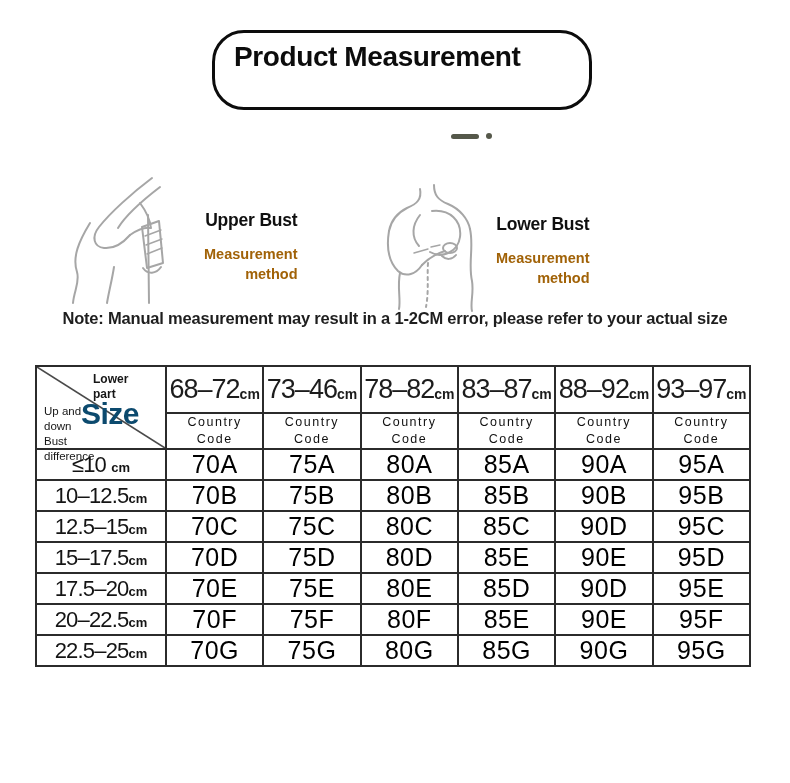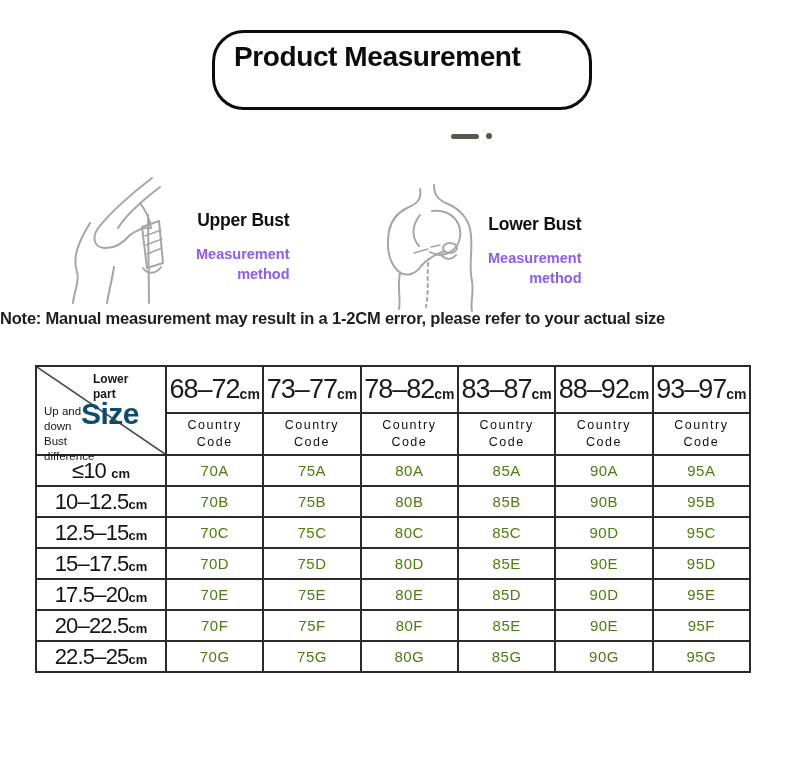--- a/index.html
+++ b/index.html
@@ -25,56 +25,56 @@
   
   .sketch{position:absolute;}
   .sketch path,.sketch line,.sketch ellipse{fill:none;stroke:var(--sketch-line,#a6a6a6);stroke-width:2;stroke-linecap:round;stroke-linejoin:round;}
   .sketch .hatch{stroke-width:1.4;}
   .sketch-upper{left:62px;top:175px;width:142px;height:132px;}
   .sketch-lower{left:384px;top:175px;width:114px;height:140px;}
   .method-text{position:absolute;text-align:right;}
   .text-upper{left:196px;top:210px;}
   .text-lower{left:488px;top:214px;}
   .method-title{font-size:17.5px;font-weight:bold;color:#101010;margin-bottom:13px;letter-spacing:-0.2px;}
-  .method-sub{font-size:14.5px;font-weight:bold;color:#8b5cf6;white-space:pre-line;line-height:1.4;}
+  .method-sub{font-size:14.5px;font-weight:bold;color:#a16207;white-space:pre-line;line-height:1.4;margin-left:8px;}
 
   
   .note{
-    position:absolute;left:0;top:309px;width:100%;text-align:left;
+    position:absolute;left:0;top:309px;width:100%;text-align:center;
     font-size:16.5px;font-weight:bold;color:#1e1e1e;letter-spacing:-0.2px;
   }
 
   
   table.size-table{
     position:absolute;left:35px;top:365px;width:716px;border-collapse:collapse;table-layout:fixed;
     border:1px solid var(--border,#2b2b2b);
   }
   .size-table th,.size-table td{
     border:2px solid var(--border,#2b2b2b);text-align:center;vertical-align:middle;
     padding:0;box-sizing:border-box;background:#fff;font-weight:normal;
   }
   .range-cell{
     background:var(--header-green,#e3e6d0);height:47px;
     font-weight:bold;font-size:27px;letter-spacing:-1px;color:#1c1c1c;
   }
   .range-cell .unit{font-size:14px;font-weight:bold;letter-spacing:0;position:relative;top:1px;}
   .country-cell{
-    height:42px;font-size:12.5px;font-weight:bold;letter-spacing:1.5px;line-height:1.35;color:#111;border-radius:21px;
+    height:36px;font-size:12.5px;font-weight:bold;letter-spacing:1.5px;line-height:1.35;color:#111;border-radius:21px;
   }
   .corner{position:relative;background:#fff;}
   .corner svg{position:absolute;inset:0;width:100%;height:100%;}
   .corner-tr{position:absolute;top:5px;left:56px;font-size:12px;font-weight:bold;line-height:1.25;text-align:left;color:#161616;}
   .corner-size{position:absolute;top:30px;left:44px;font-size:30px;font-weight:bold;letter-spacing:-0.5px;color:#0c4a6e;}
   .corner-bl{position:absolute;top:37px;left:7px;font-size:11.5px;font-weight:normal;line-height:1.3;text-align:left;color:#161616;}
   .label-cell{
     background:var(--header-green,#e3e6d0);height:31px;
     font-weight:bold;font-size:22px;letter-spacing:-0.8px;color:#141414;
   }
   .label-cell .unit{font-size:13px;font-weight:bold;letter-spacing:0;}
-  .value-cell{font-size:15px;color:#4d7c0f;letter-spacing:0.5px;}
+  .value-cell{font-size:25px;color:#000000;letter-spacing:0.5px;}
 </style>
 </head>
 <body>
 
 <div class="page">
 
   <div class="title-box">
     <div>Product Measurement</div>
   </div>
 
@@ -148,21 +148,21 @@
             </div>
             <div class="corner-size">Size</div>
             <div class="corner-bl">
               <div>Up and</div>
               <div>down</div>
               <div>Bust</div>
               <div>difference</div>
             </div>
           </th>
           <th class="range-cell"><span>68–72</span><span class="unit">cm</span></th>
-          <th class="range-cell"><span>73–77</span><span class="unit">cm</span></th>
+          <th class="range-cell"><span>73–46</span><span class="unit">cm</span></th>
           <th class="range-cell"><span>78–82</span><span class="unit">cm</span></th>
           <th class="range-cell"><span>83–87</span><span class="unit">cm</span></th>
           <th class="range-cell"><span>88–92</span><span class="unit">cm</span></th>
           <th class="range-cell"><span>93–97</span><span class="unit">cm</span></th>
         </tr>
         <tr>
           <th class="country-cell">
             <div>Country</div>
             <div>Code</div>
           </th>

